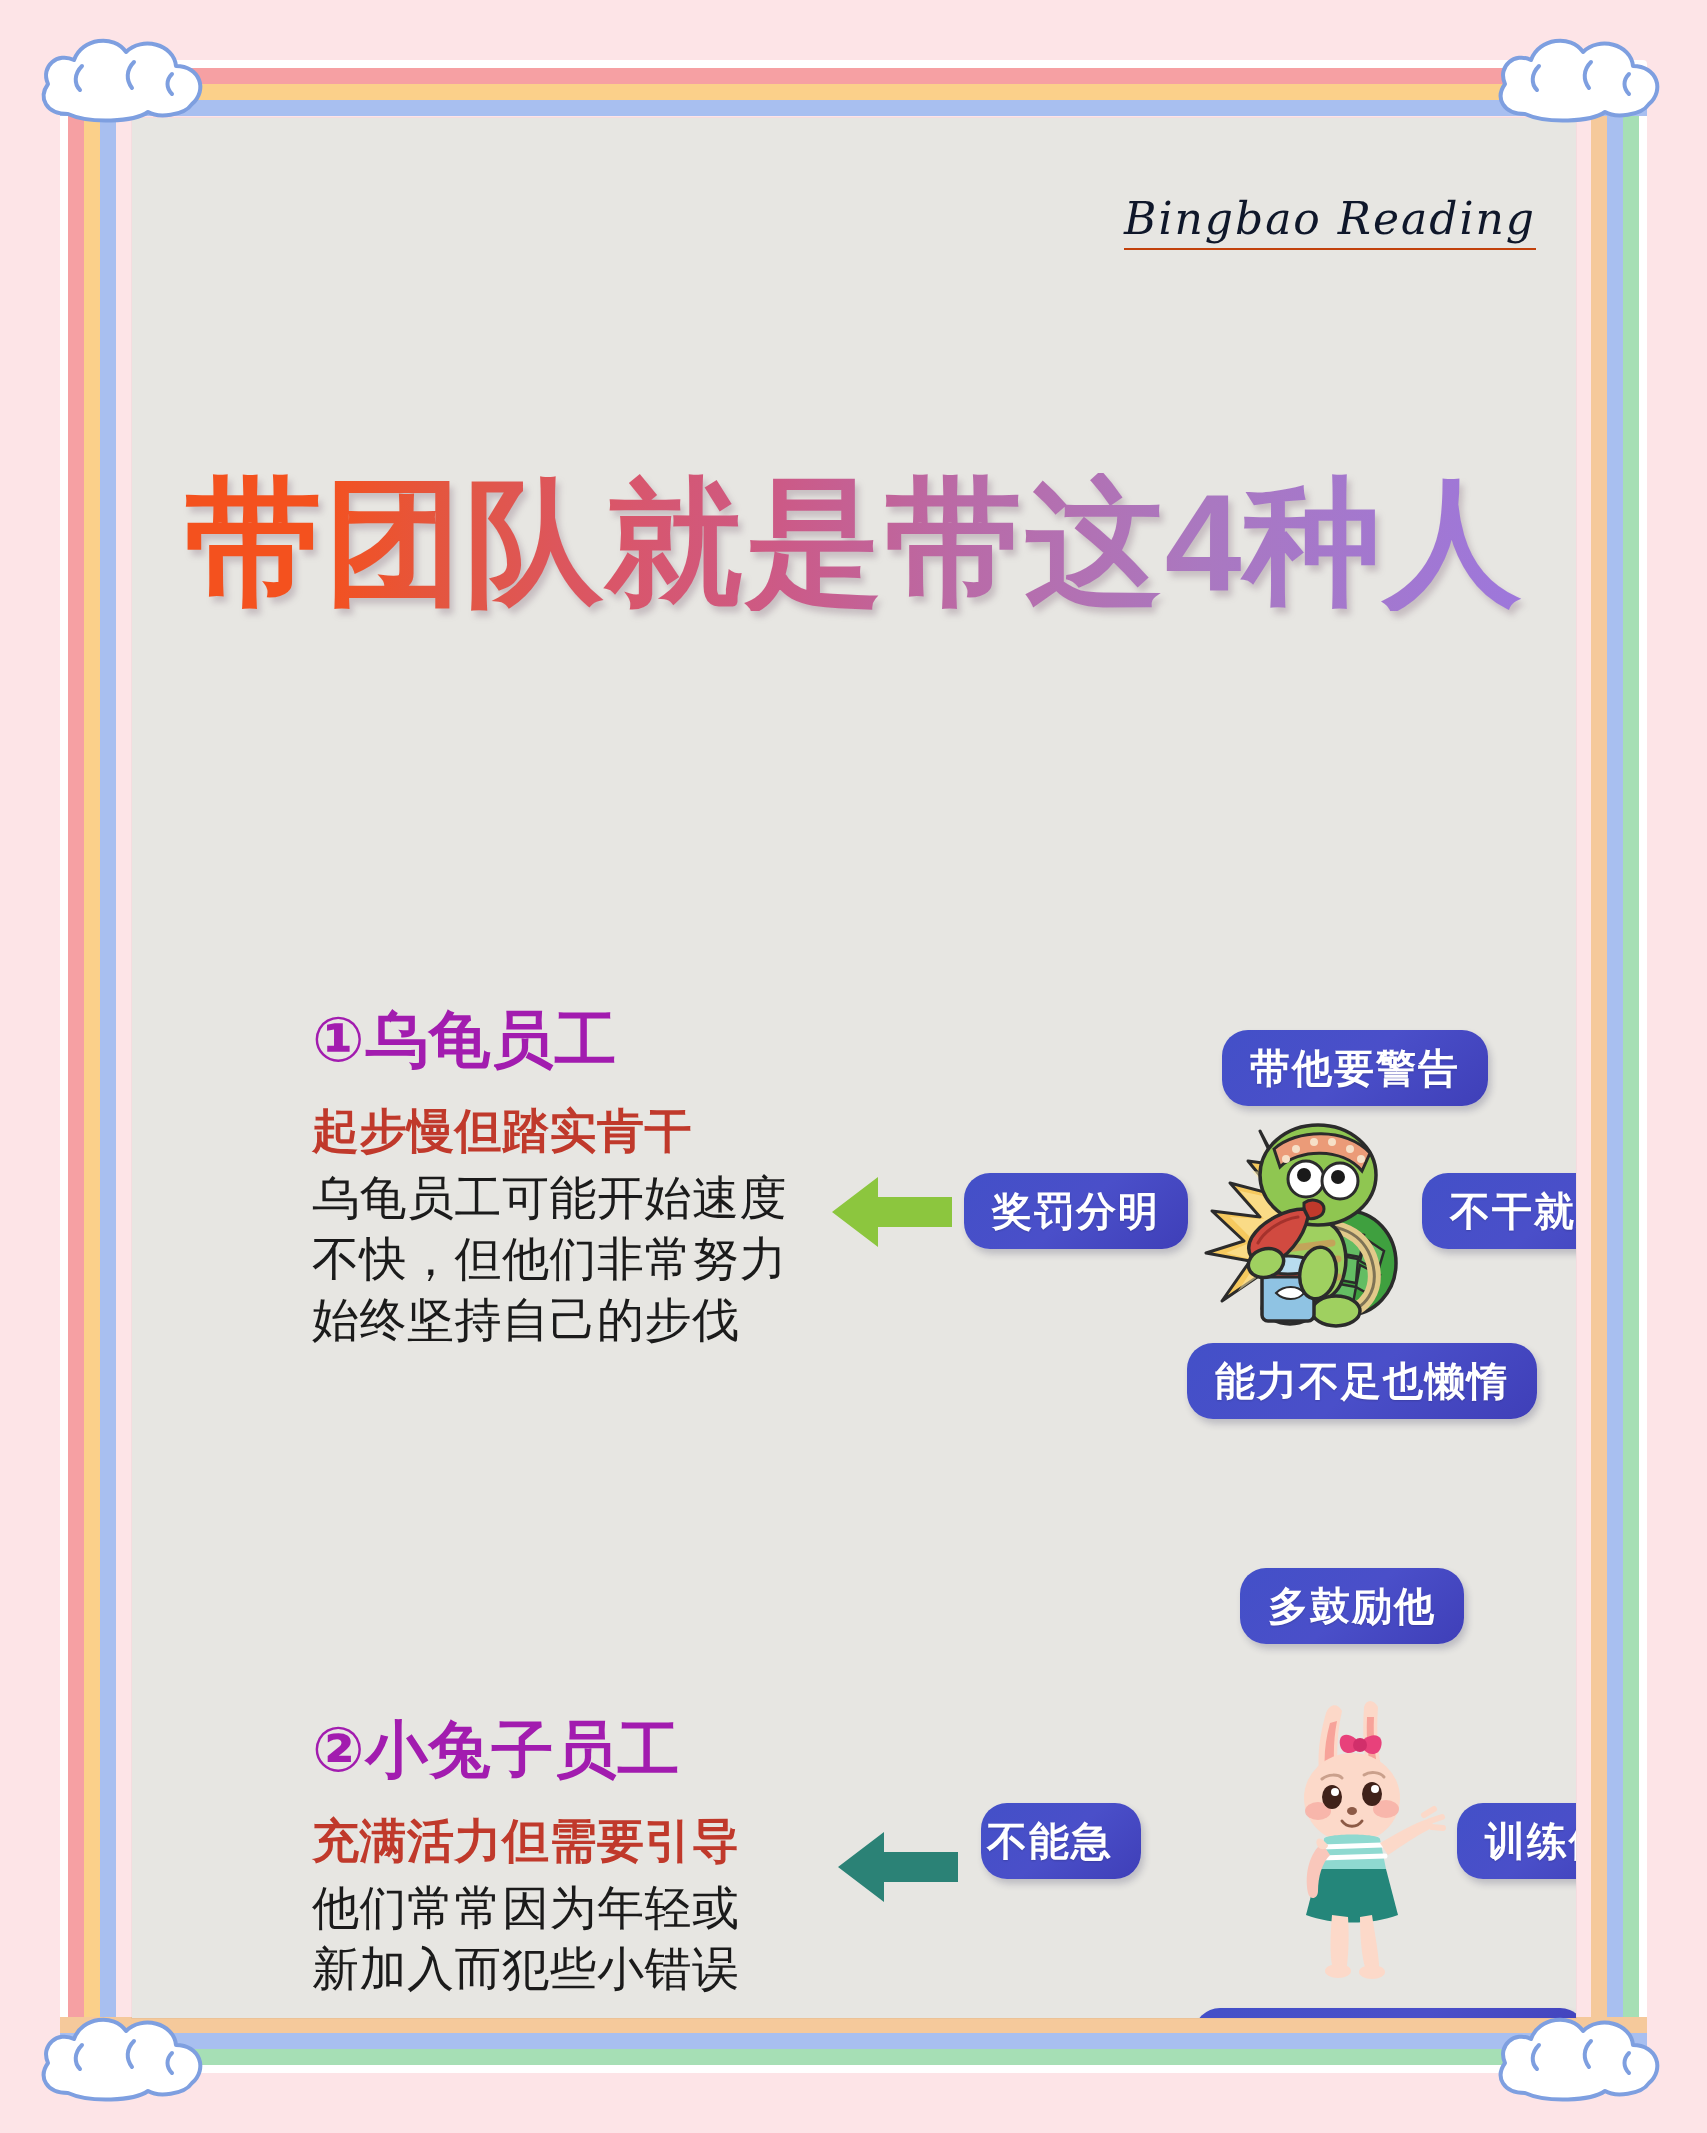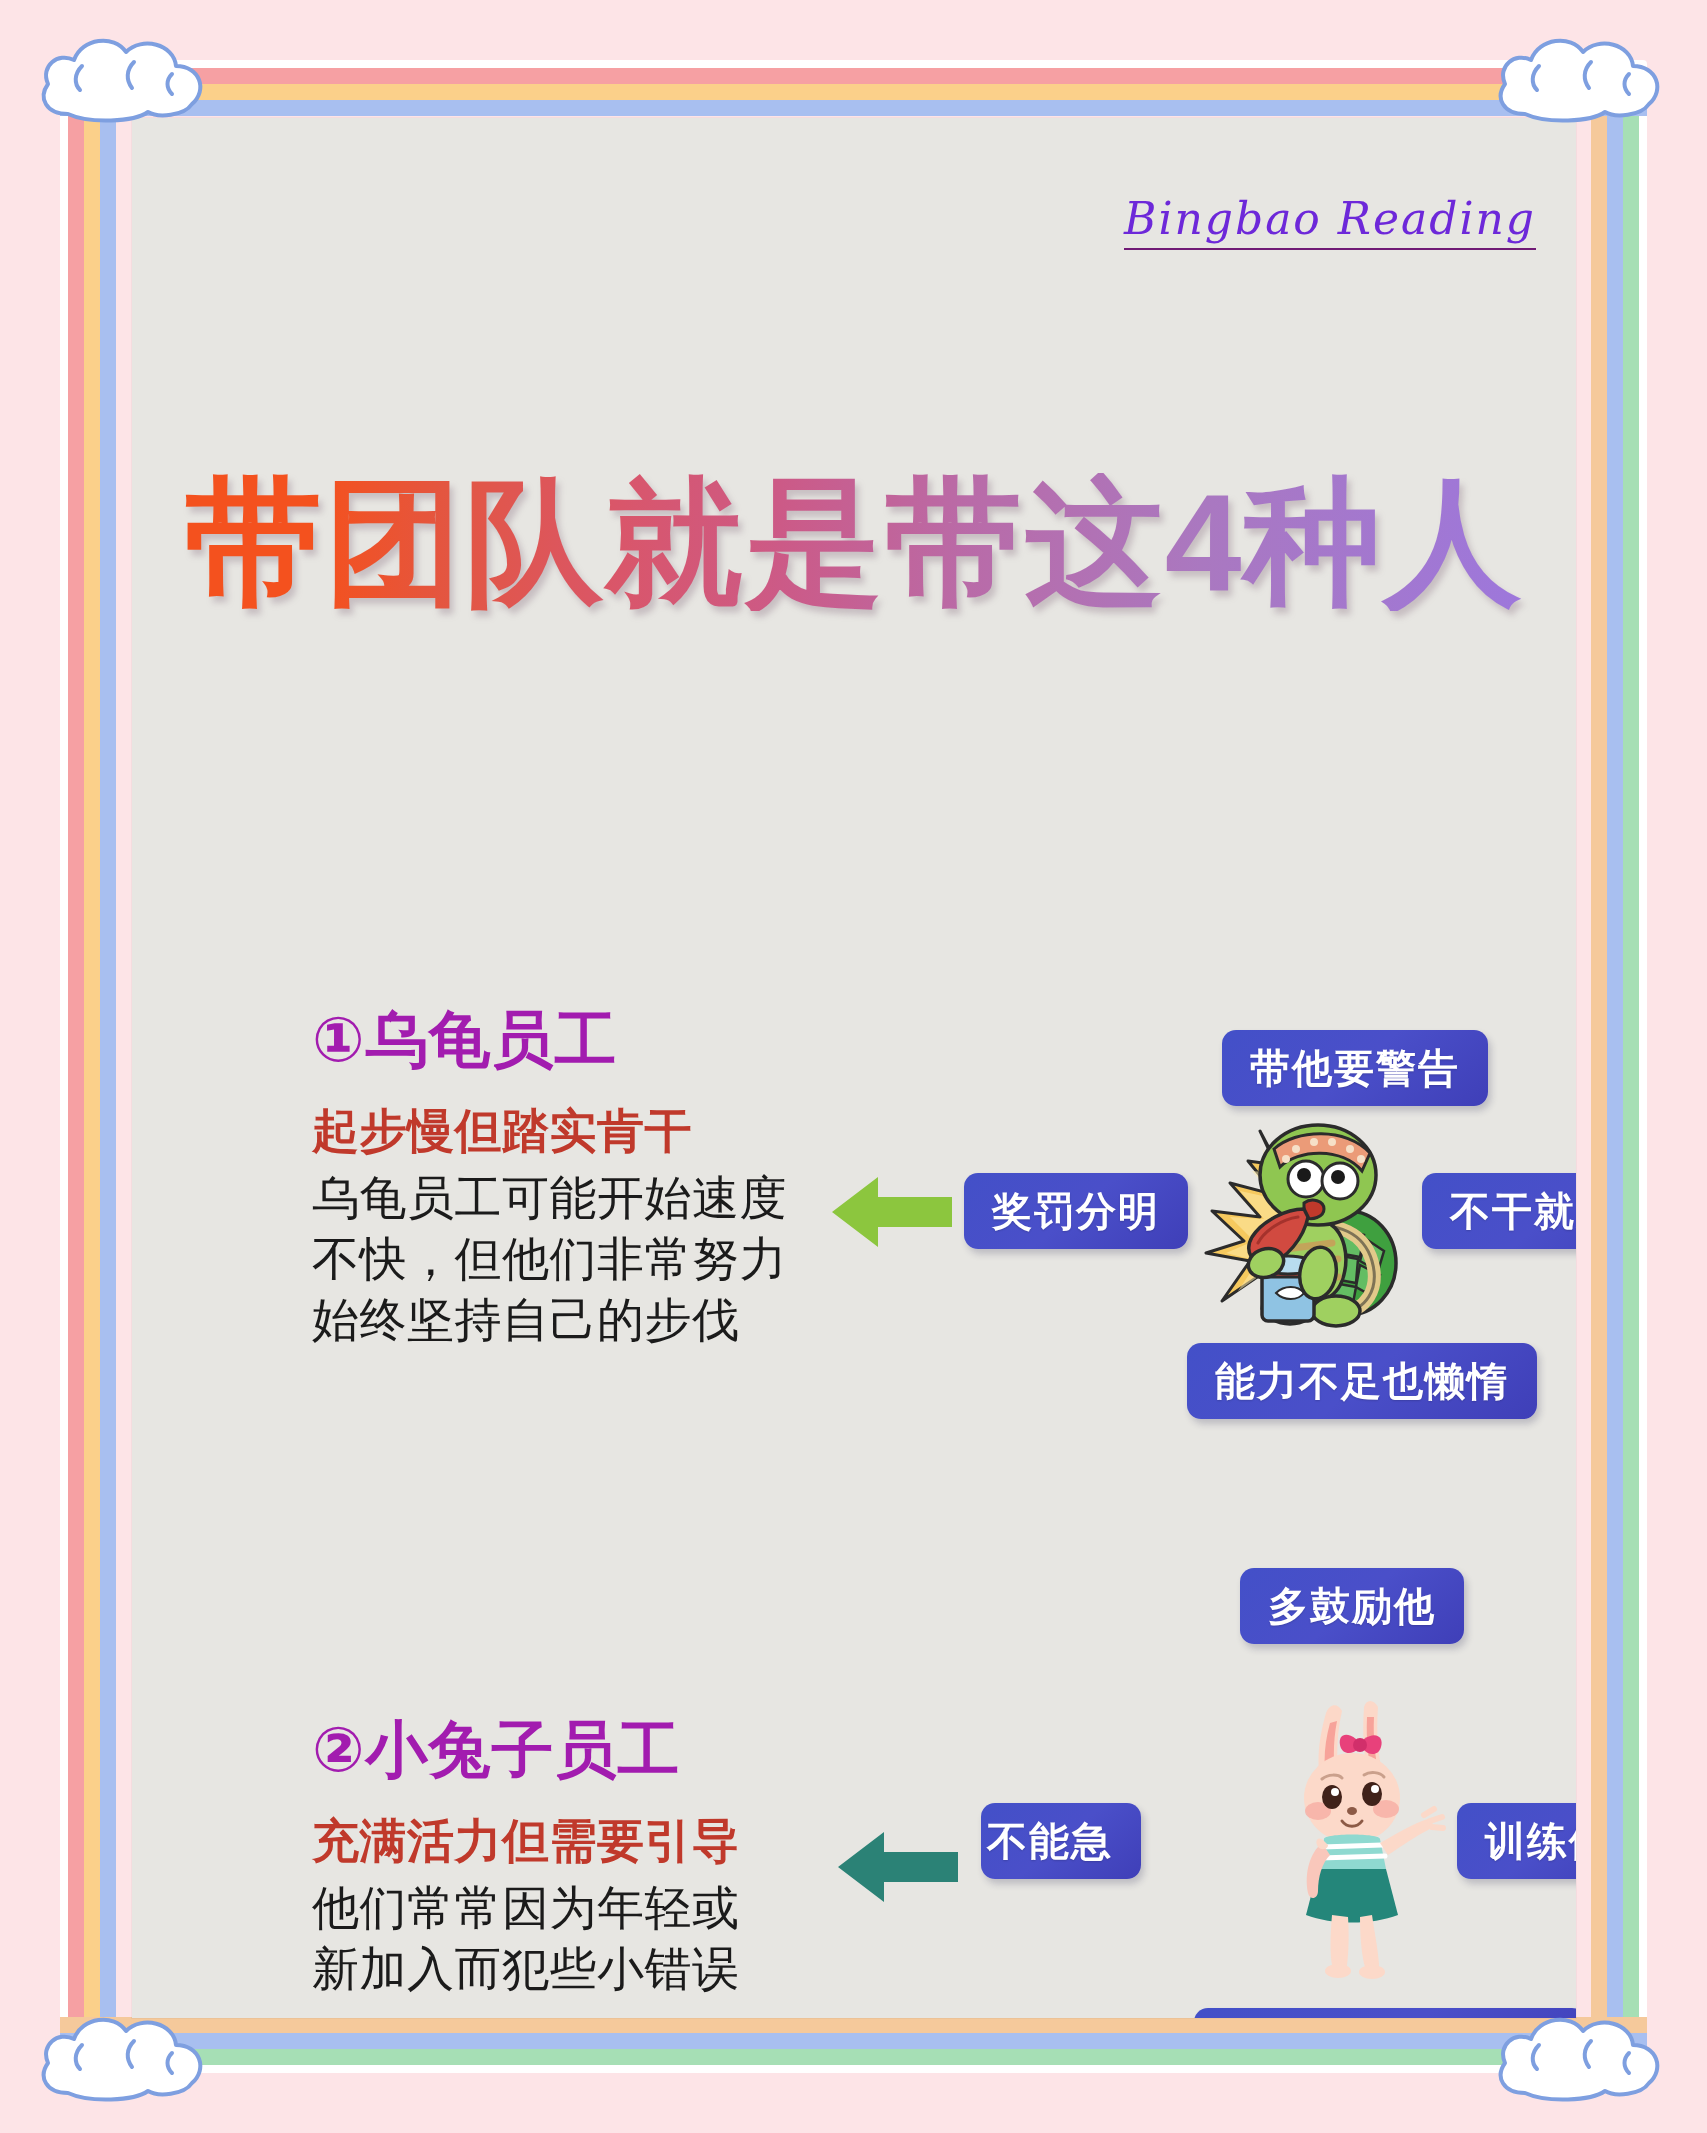--- a/index.html
+++ b/index.html
@@ -69,22 +69,22 @@
 
   
   #watermark {
     position: absolute;
     right: 40px;
     top: 75px;
     font-family: "DejaVu Serif", "Liberation Serif", serif;
     font-style: italic;
     font-size: 44px;
     letter-spacing: 2px;
-    color: #6d28d9;
-    border-bottom: 2px solid #701a75;
+    color: #0f172a;
+    border-bottom: 2px solid #c2410c;
     padding-bottom: 4px;
     white-space: nowrap;
   }
 
   
   #main-title {
     position: absolute;
     left: 0;
     right: 0;
     top: 355px;
@@ -157,21 +157,21 @@
   #arrow2 { left: 706px; top: 1710px; }
 
   
   .badge {
     position: absolute;
     background: linear-gradient(140deg, #4350c8 0%, #4a4fc9 50%, #3f3fb8 100%);
     color: #ffffff;
     font-size: 40px;
     font-weight: bold;
     letter-spacing: 2px;
-    border-radius: 14px;
+    border-radius: 26px;
     padding: 18px 28px;
     white-space: nowrap;
     box-shadow: 3px 5px 7px rgba(40,40,80,0.22);
     text-shadow: 0 1px 2px rgba(0,0,0,0.16);
     line-height: 1;
     text-align: center;
   }
 
   
   #badge-t-top    { left: 1090px; top: 912px; }

